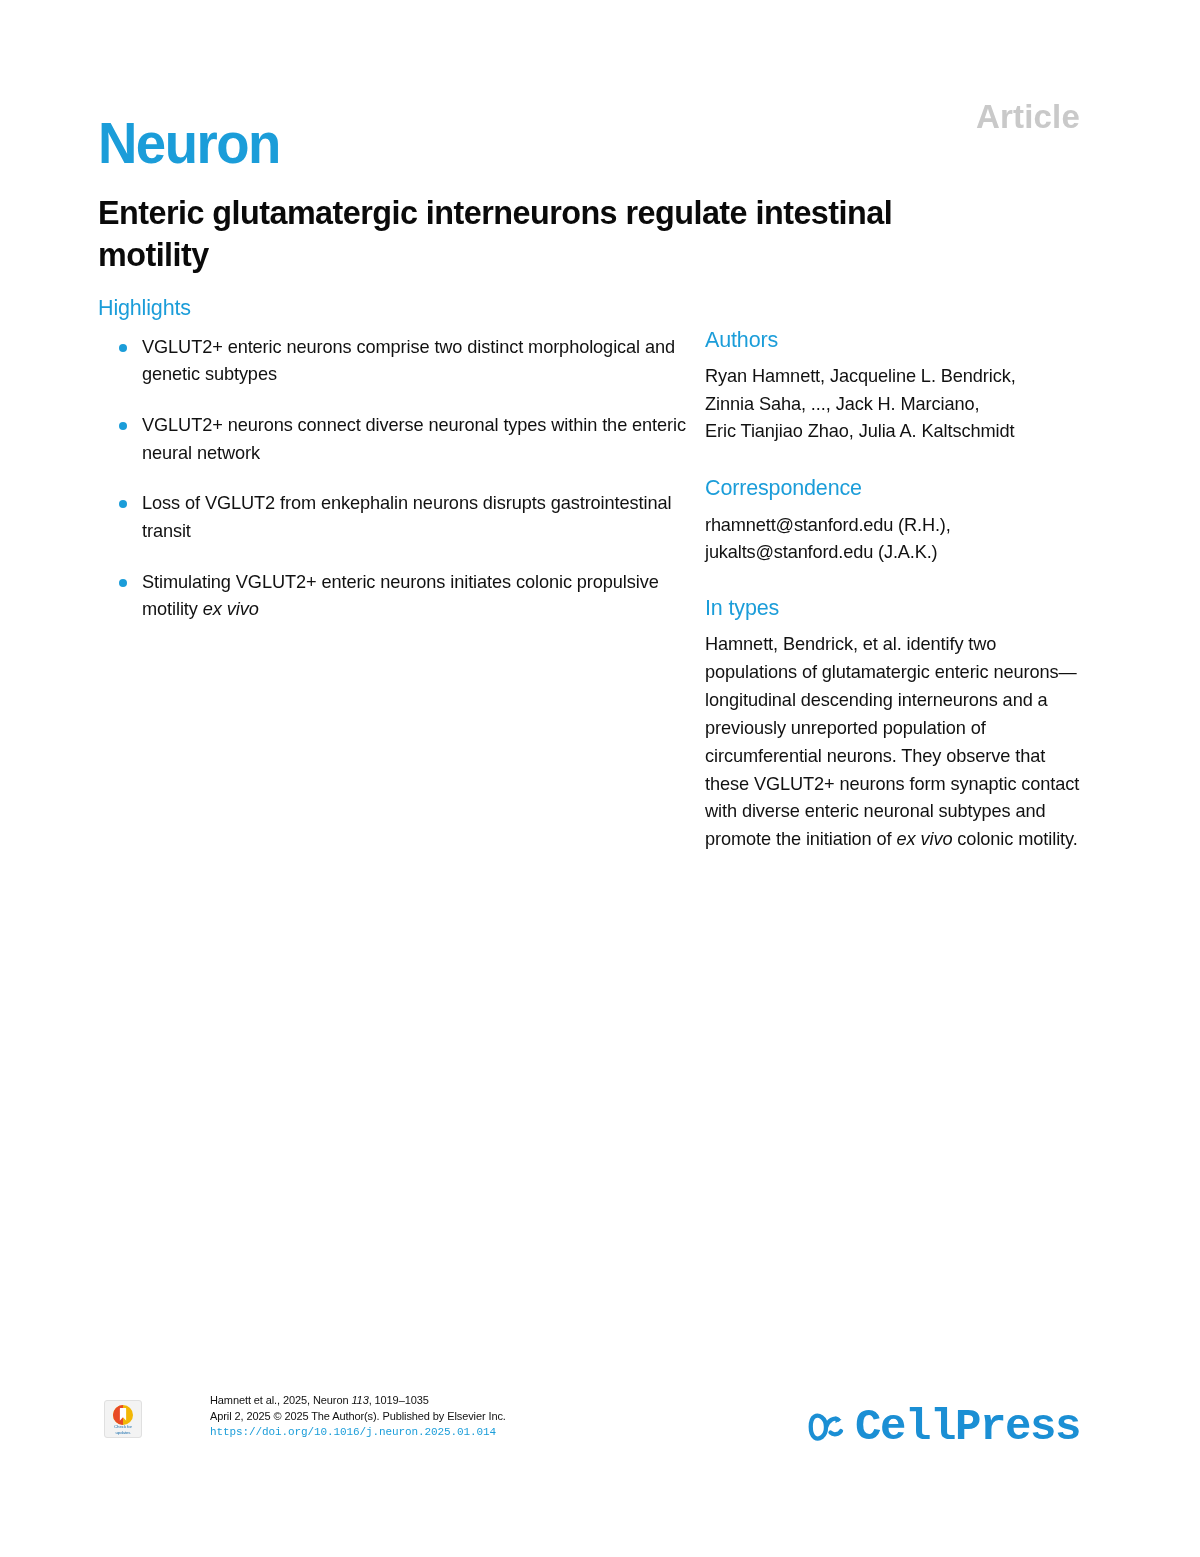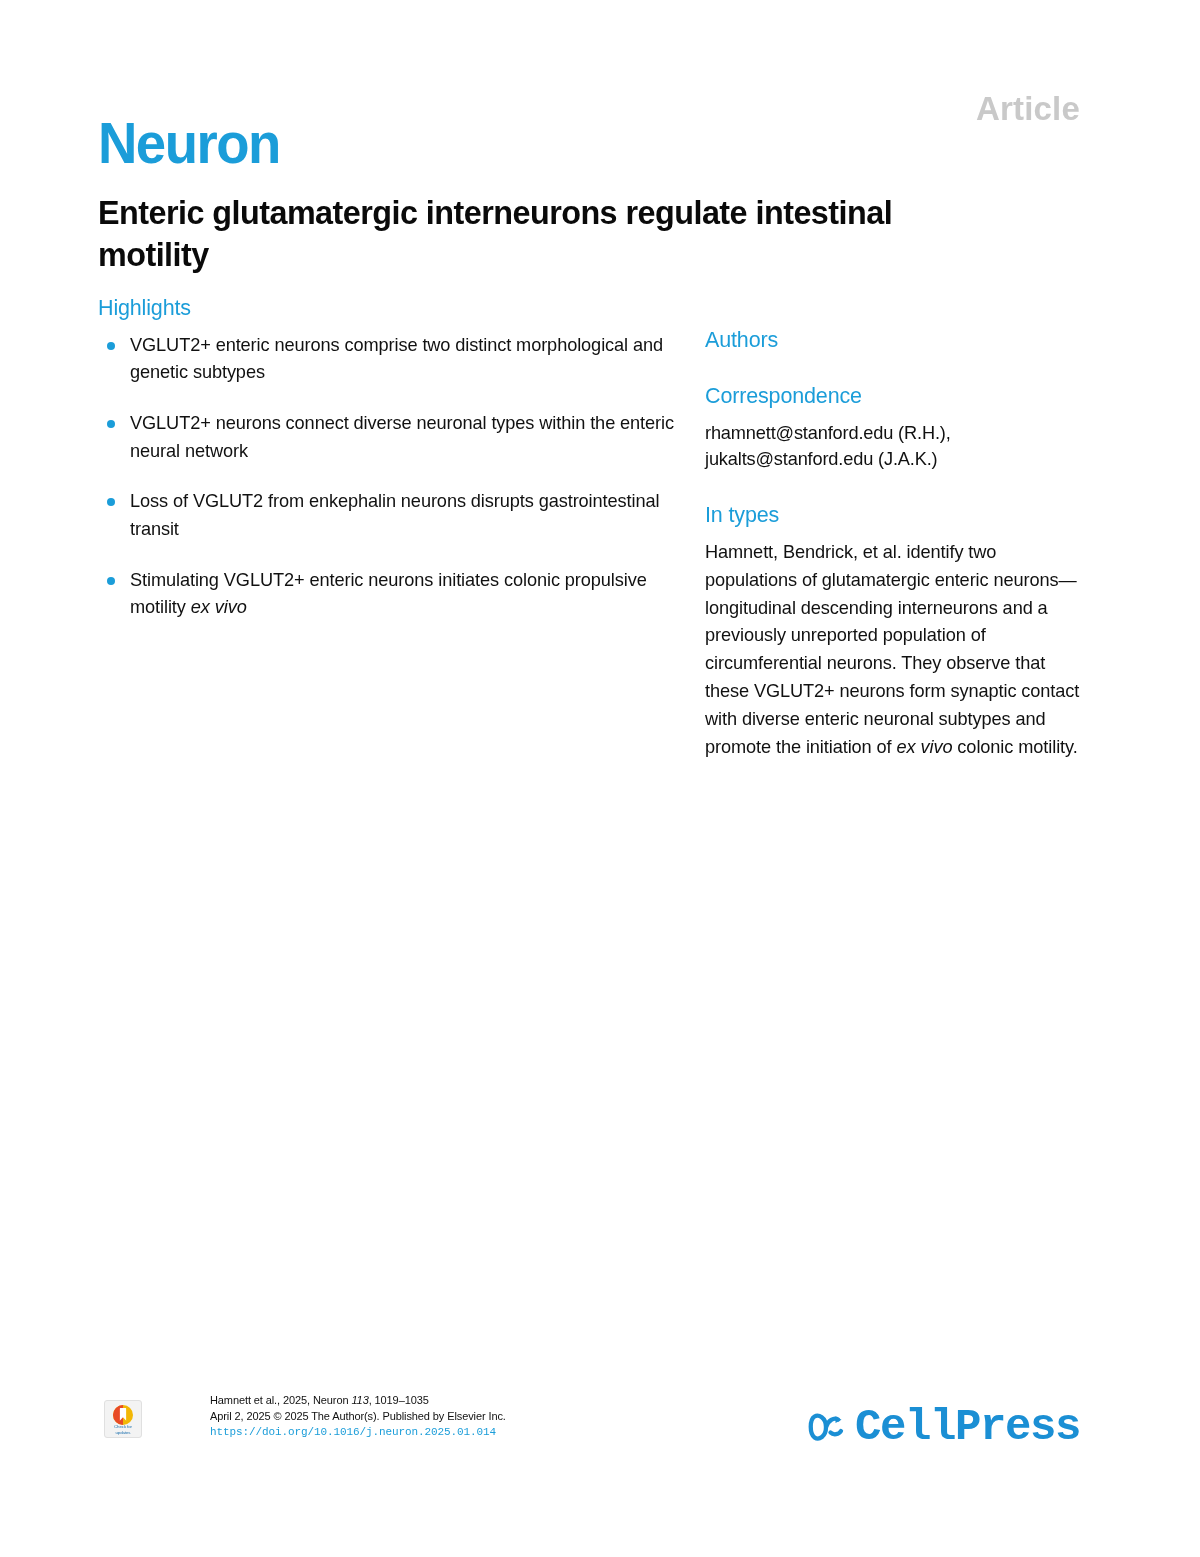--- a/index.html
+++ b/index.html
@@ -22,21 +22,21 @@
   
   .header {
     position: absolute;
     left: 98px;
     top: 92px;
     width: 982px;
   }
   .article-kicker {
     position: absolute;
     right: 0;
-    top: 0;
+    top: 8px;
     font-size: 33px;
     font-weight: bold;
     color: #c9c9c9;
     letter-spacing: 0.2px;
     line-height: 1;
   }
   .journal-logo {
     font-size: 58px;
     font-weight: bold;
     color: #1b9dd9;
@@ -87,21 +87,21 @@
     color: #1b9dd9;
     margin: 0 0 10px 0;
     line-height: 1.2;
     letter-spacing: -0.15px;
   }
   .sec-head.authors-head { margin-bottom: 9px; margin-top: 32px; }
 
   
   ul.highlights {
     list-style: none;
-    margin: 0;
+    margin: 12px;
     padding: 0;
   }
   ul.highlights li {
     position: relative;
     padding-left: 32px;
     margin-bottom: 23px;
     font-size: 18.2px;
     line-height: 1.52;
     color: #111111;
     letter-spacing: -0.1px;
@@ -265,20 +265,25 @@
           <span class="bullet"></span>
           <span>Stimulating VGLUT2+ enteric neurons initiates colonic propulsive motility </span><i>ex vivo</i>
         </li>
       </ul>
     </div>
 
     <div class="col-right">
 
       <div class="block block-authors">
         <div class="sec-head authors-head">Authors</div>
+        <div class="authors-list">
+          <div>Ryan Hamnett, Jacqueline L. Bendrick,</div>
+          <div>Zinnia Saha, ..., Jack H. Marciano,</div>
+          <div>Eric Tianjiao Zhao, Julia A. Kaltschmidt</div>
+        </div>
       </div>
 
       <div class="block block-corr">
         <div class="sec-head">Correspondence</div>
         <div class="corr-lines">
           <div>rhamnett@stanford.edu (R.H.),</div>
           <div>jukalts@stanford.edu (J.A.K.)</div>
         </div>
       </div>
 

